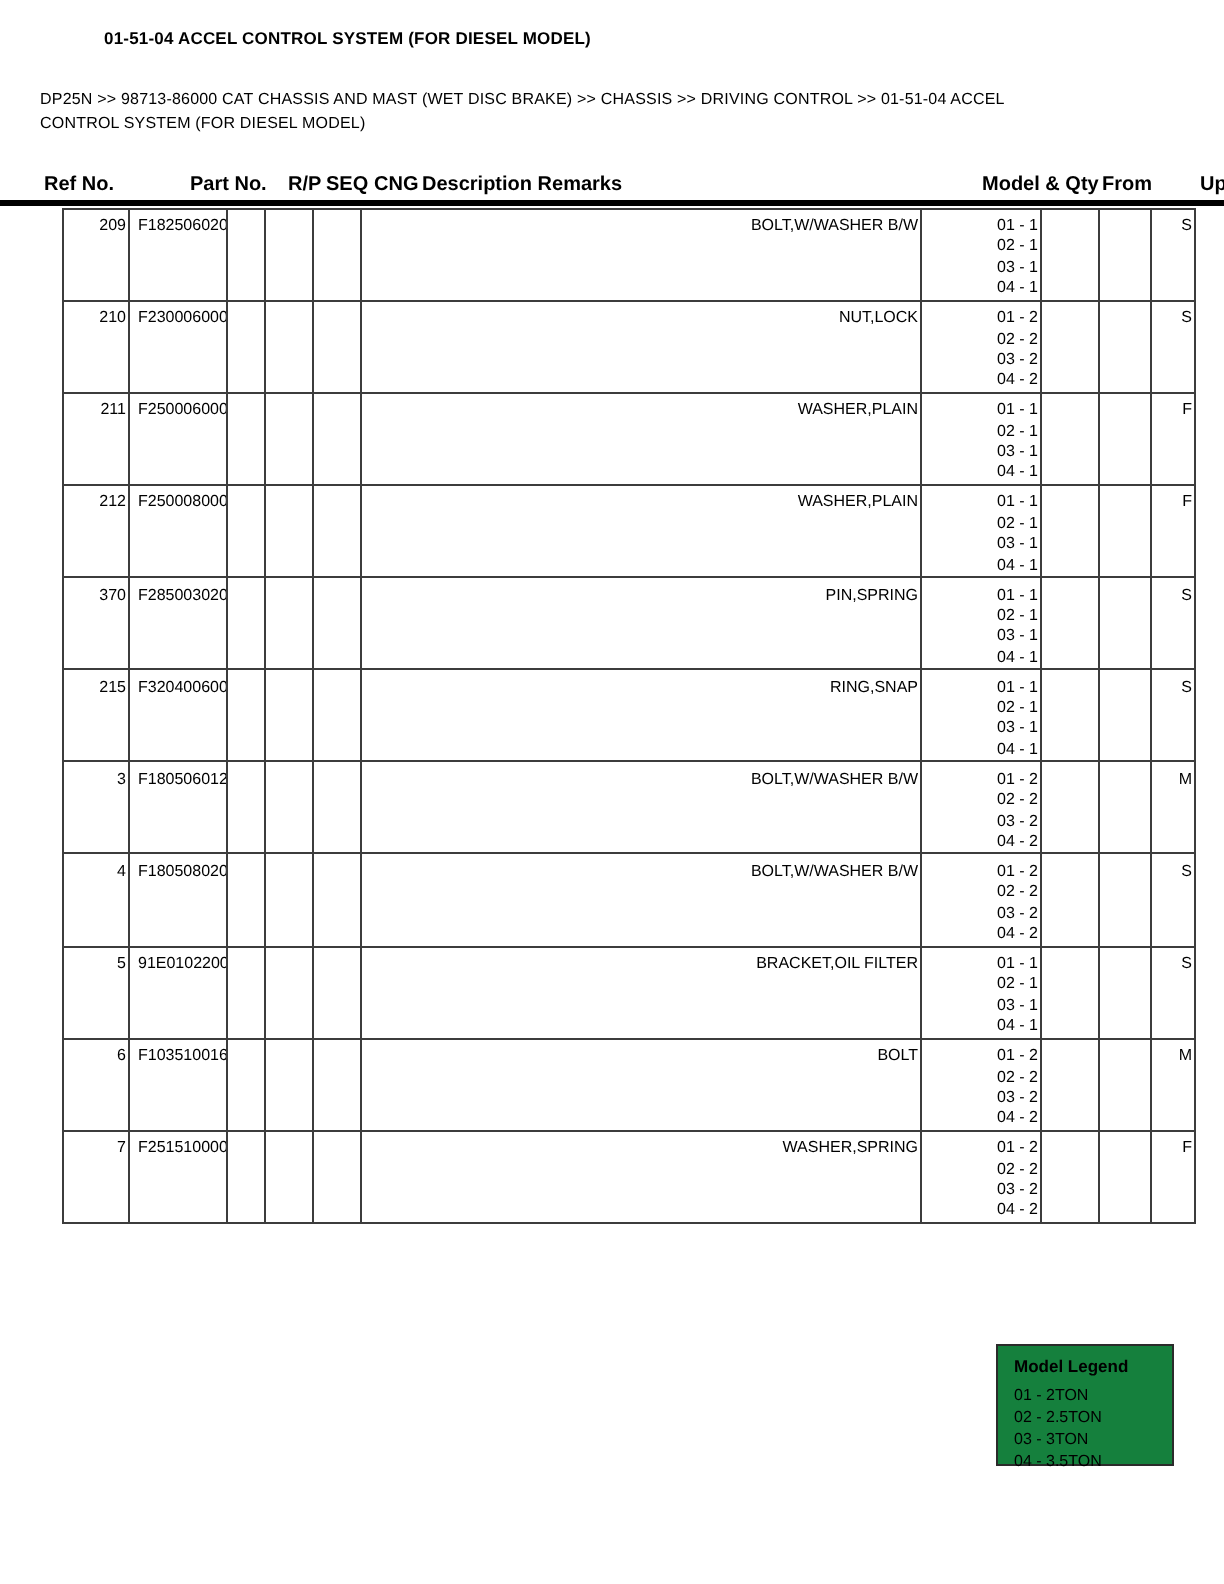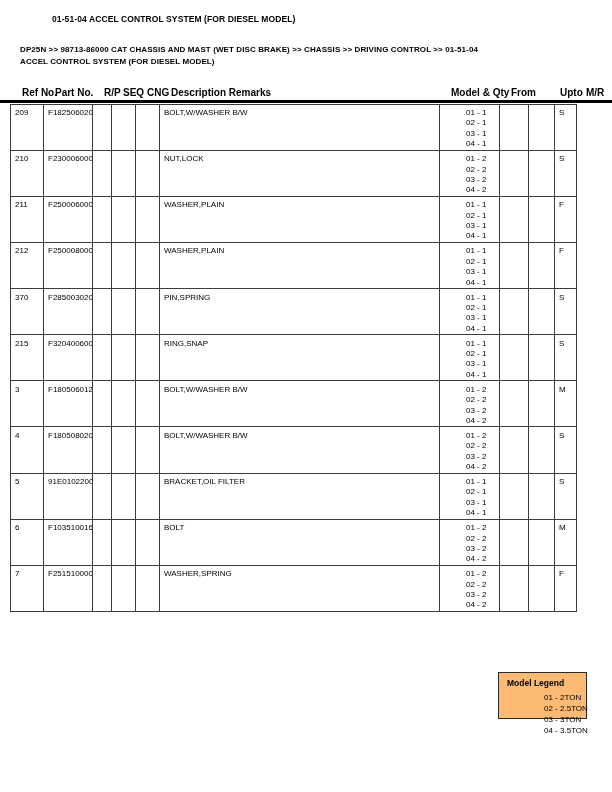--- a/index.html
+++ b/index.html
@@ -23,21 +23,21 @@
     white-space: nowrap;
     letter-spacing: 0.1px;
     margin-left: 32px;
   }
   .breadcrumb {
     position: absolute;
     left: 20px;
     top: 44px;
     width: 487px;
     font-size: 8px;
-    font-weight: bold;
+    font-weight: normal;
     line-height: 11.5px;
     letter-spacing: 0.1px;
   }
   .col-headers {
     position: absolute;
     left: 19px;
     top: 87px;
     display: flex;
     font-size: 10px;
     font-weight: bold;
@@ -52,72 +52,72 @@
   .thick-rule {
     position: absolute;
     left: 0;
     top: 100px;
     width: 612px;
     height: 2.5px;
     background: #000000;
   }
   .parts-table-wrap {
     position: absolute;
-    left: 10px;
+    left: 31px;
     top: 103.5px;
+    text-align: right;
   }
   table.parts {
     border-collapse: collapse;
     table-layout: fixed;
     width: 566px;
   }
   table.parts td {
     border: 1px solid #3c3c3c;
     vertical-align: top;
     height: 45.5px;
     padding: 3.5px 1px 0 4px;
     font-size: 8px;
     line-height: 10px;
     white-space: nowrap;
     overflow: hidden;
   }
   table.parts td .qline { line-height: 10.4px; padding-left: 22px; }
   
   .w-ref   { width: 33px; }
-  .w-part  { width: 49px; }
+  .w-part  { width: 49px; margin-left: 40px; }
   .w-rp    { width: 19px; }
   .w-seq   { width: 24px; }
   .w-cng   { width: 24px; }
   .w-desc  { width: 280px; }
   .w-model { width: 60px; }
   .w-from  { width: 29px; }
   .w-upto  { width: 26px; margin-left: 20px; }
   .w-mr    { width: 22px; }
   .legend-box {
     position: absolute;
     left: 498px;
     top: 672px;
     width: 89px;
-    height: 47px;
+    height: 61px;
     border: 1.5px solid #2b2b2b;
-    background: #fdba74;
+    background: #15803d;
     padding: 5px 3px 4px 8px;
   }
   .legend-title {
     font-size: 8.5px;
     font-weight: bold;
     line-height: 11px;
     margin-bottom: 3px;
     white-space: nowrap;
   }
   .legend-item {
     font-size: 8px;
     line-height: 11px;
     white-space: nowrap;
-    margin-left: 37px;
   }
 </style>
 </head>
 <body>
 
 <div class="page">
 
   <div class="doc-title">01-51-04 ACCEL CONTROL SYSTEM (FOR DIESEL MODEL)</div>
 
   <div class="breadcrumb">DP25N &gt;&gt; 98713-86000 CAT CHASSIS AND MAST (WET DISC BRAKE) &gt;&gt; CHASSIS &gt;&gt; DRIVING CONTROL &gt;&gt; 01-51-04 ACCEL CONTROL SYSTEM (FOR DIESEL MODEL)</div>

